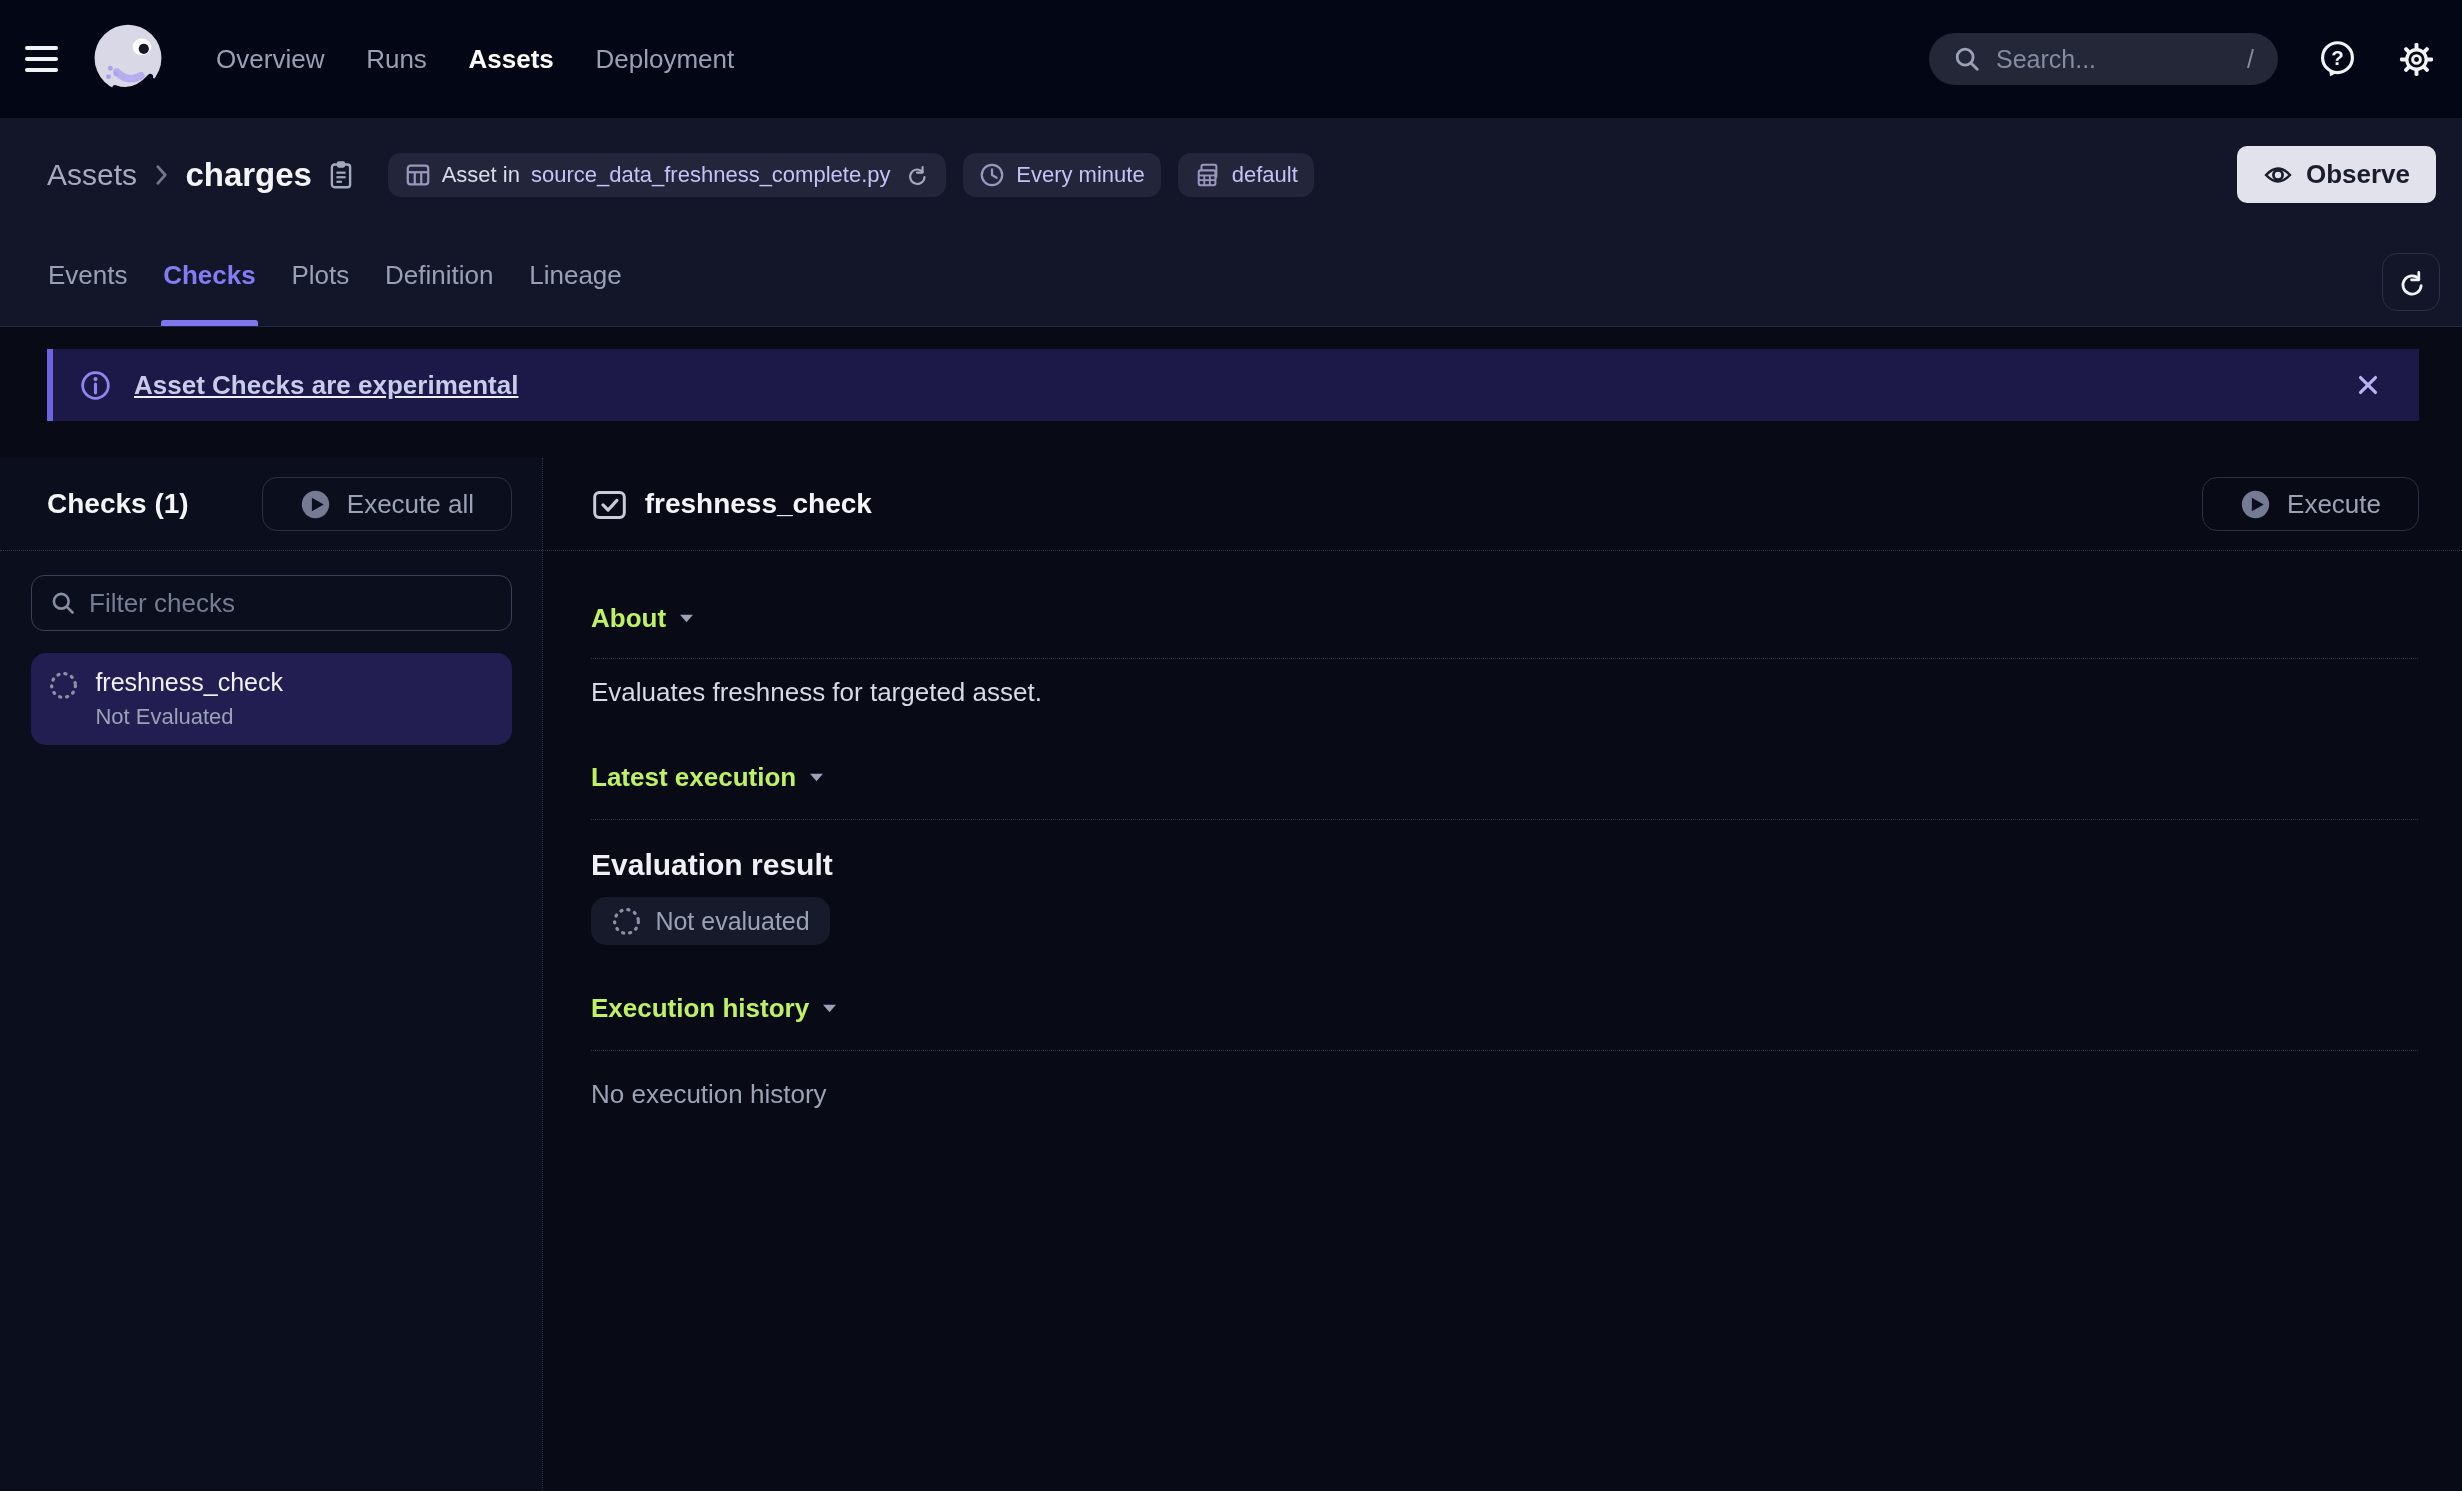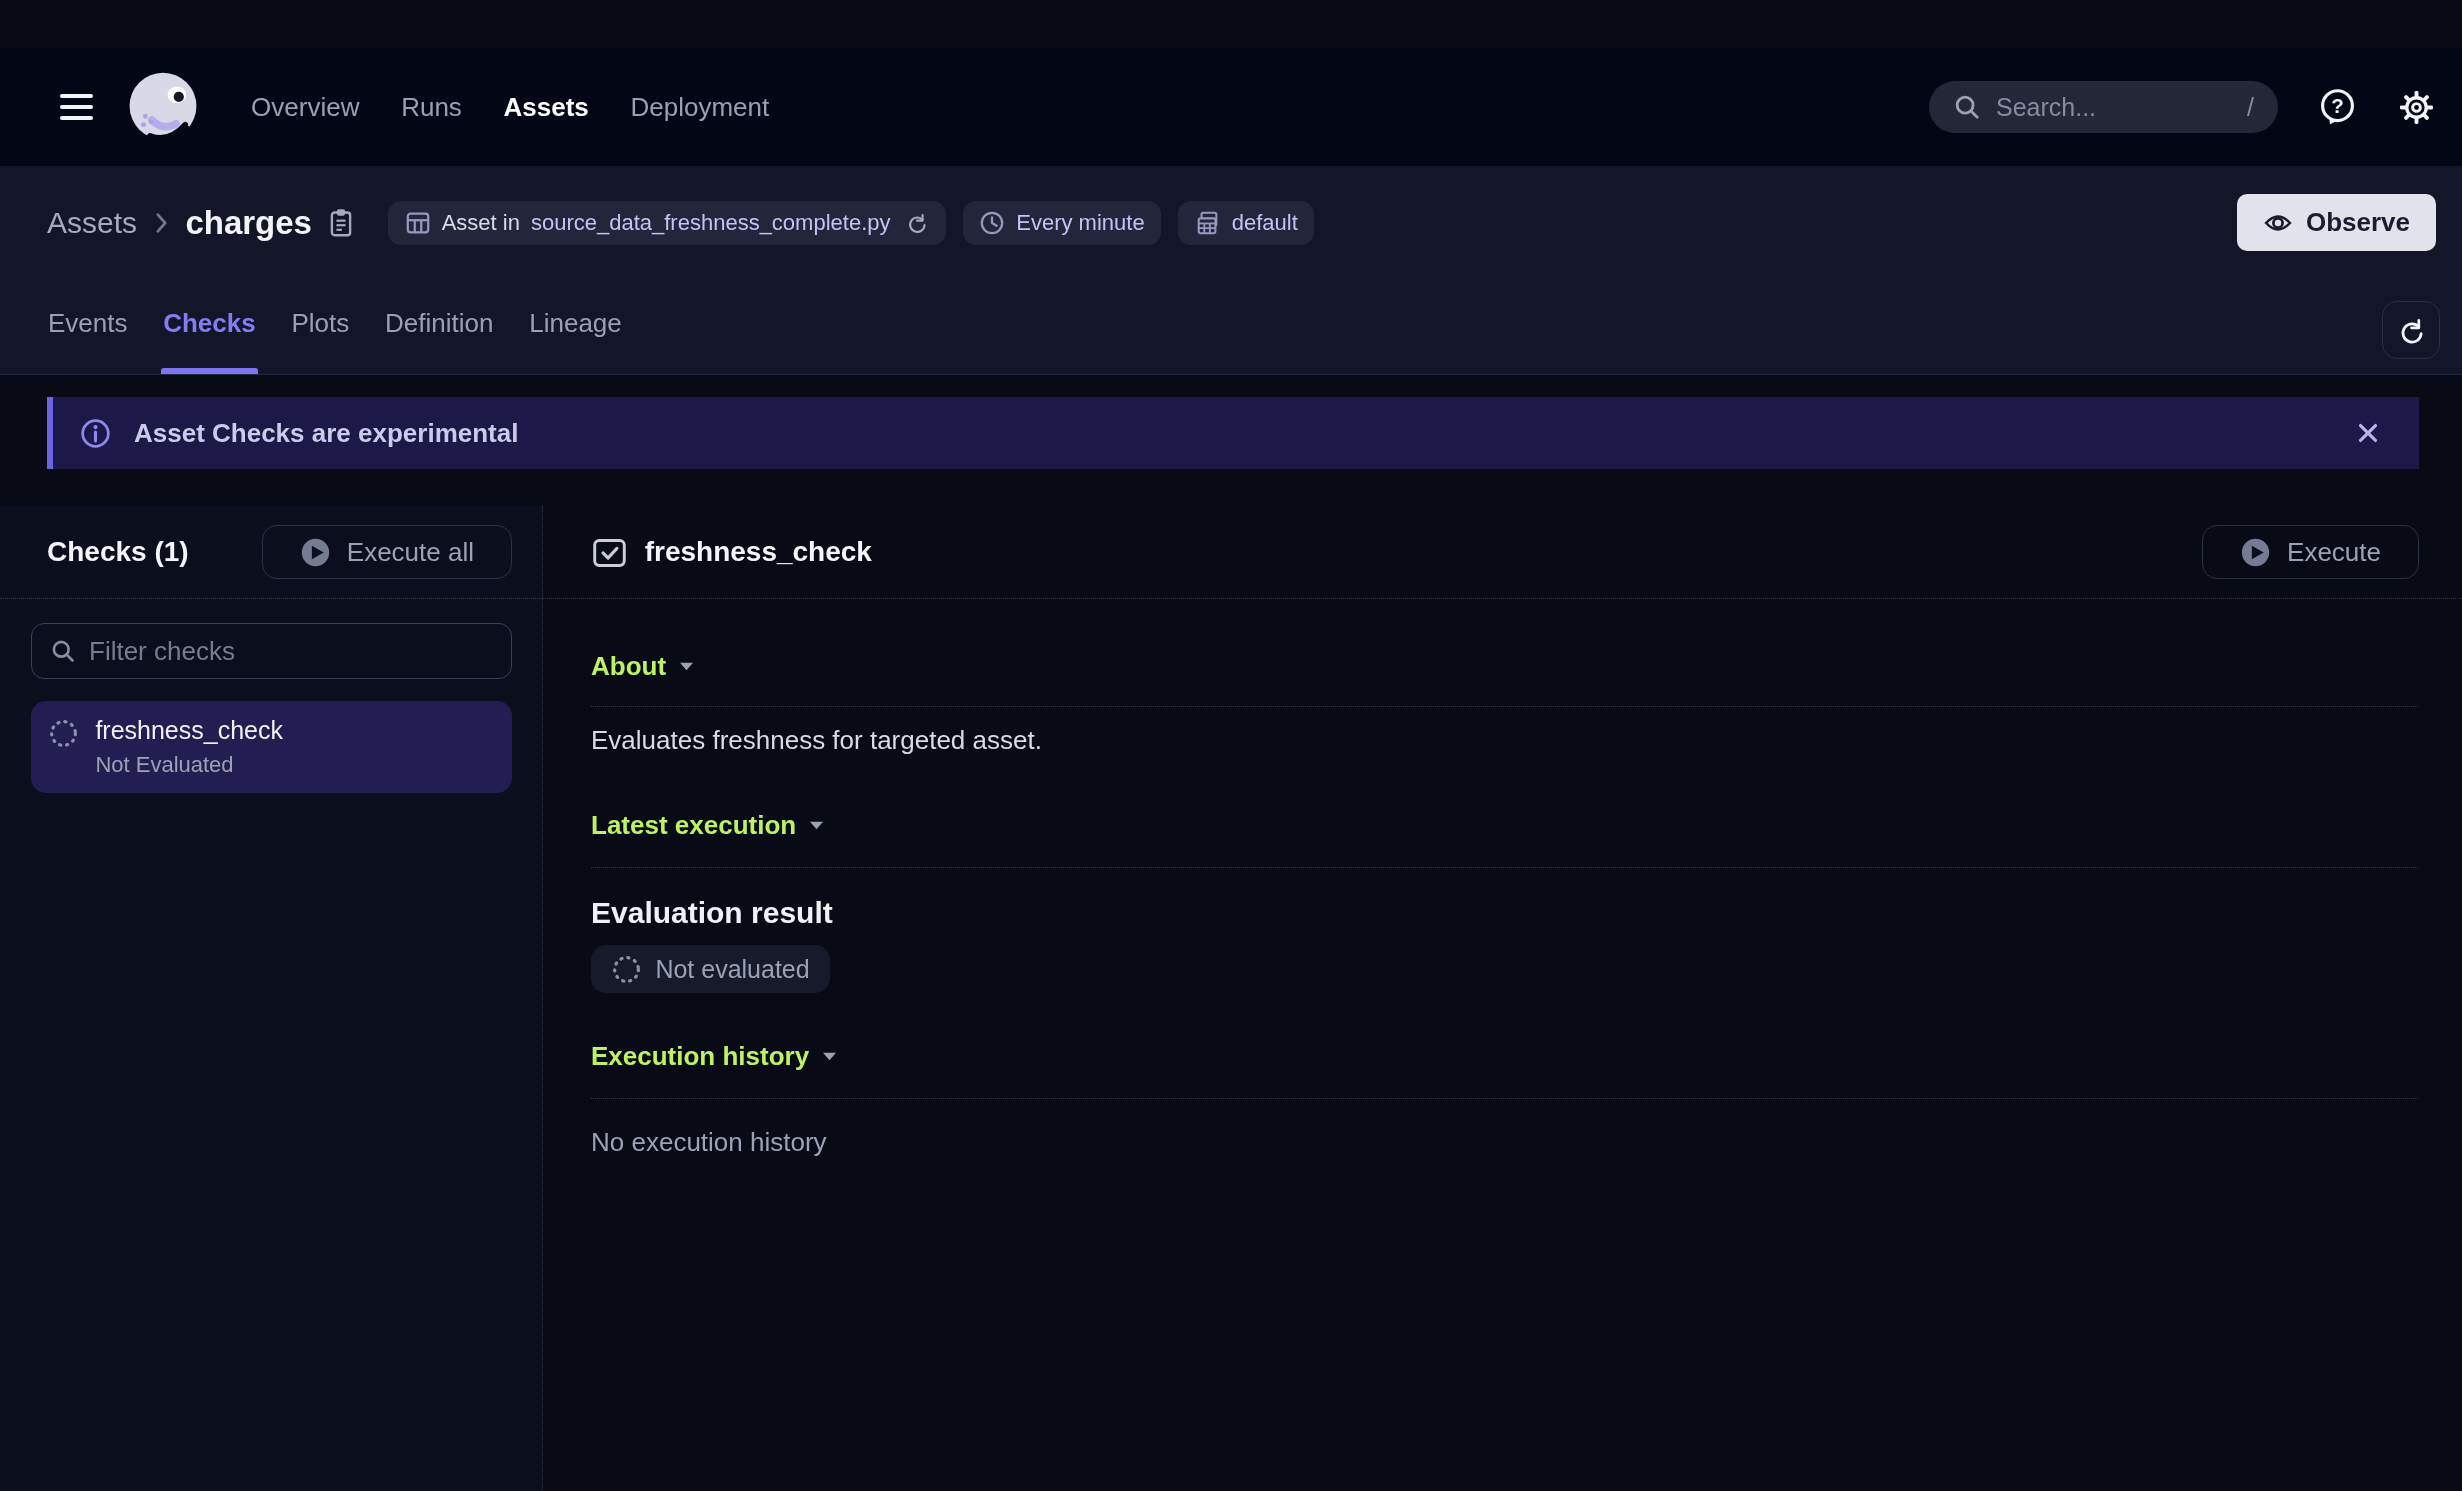--- a/index.html
+++ b/index.html
@@ -6,21 +6,21 @@
   html,body { width:2462px; height:1491px; overflow:hidden; }
   body {
     background:#080B16;
     font-family:"Liberation Sans","DejaVu Sans",sans-serif;
     color:#F0F1F6;
     -webkit-font-smoothing:antialiased;
   }
   svg { display:block; }
 
   
-  .topnav { height:118px; background:#030614; display:flex; align-items:center; padding:0 26px 0 60px;margin-top:48px; }
+  .topnav { height:118px; background:#030614; display:flex; align-items:center; padding:0 26px 0 25px; }
   .hamburger { width:33px; display:flex; flex-direction:column; gap:6.5px; cursor:pointer; }
   .hamburger span { display:block; height:4.6px; background:#F2F3F7; border-radius:1.9px; }
   .logo { margin-left:30.5px; }
   .nav-links { display:flex; align-items:center; gap:30.5px; margin-left:44px; }
   .nav-link { font-size:26px; color:#9AA0B4; padding:7.4px 5.6px; cursor:pointer; }
   .nav-link.active { color:#FFFFFF; font-weight:700; }
   .nav-right { margin-left:auto; display:flex; align-items:center; }
   .search-pill { width:349px; height:52px; background:#232738; border-radius:26px; display:flex; align-items:center; padding:0 24px; cursor:text;justify-content:center; }
   .search-pill .ph { margin-left:15px; font-size:25px; color:#858BA0; }
   .search-pill .slash { margin-left:auto; font-size:25px; color:#858BA0; }
@@ -39,21 +39,21 @@
   .tag .link { color:#C7C1F7; cursor:pointer; }
   .tag .refresh-sm { margin-left:3.7px; cursor:pointer; }
   .observe-btn { margin-left:auto; height:57px; padding:0 26px; background:#E2E2EC; border-radius:10px; display:flex; align-items:center; gap:13px; font-size:26px; font-weight:600; color:#1A1D2E; cursor:pointer; }
   .tabs { position:absolute; left:46px; bottom:0; display:flex; gap:32px;text-align:center; }
   .tab { position:relative; font-size:26px; color:#9AA0B4; padding:0 1.9px 35px; cursor:pointer; }
   .tab.active { color:#837CF3; font-weight:600; }
   .tab.active::after { content:""; position:absolute; left:0; right:0; bottom:0; height:5.6px; background:#7D76EE; border-radius:2.8px 2.8px 0 0; }
   .refresh-btn { position:absolute; right:22px; bottom:15px; width:58px; height:58px; border:1.9px solid #2B3045; border-radius:15px; display:flex; align-items:center; justify-content:center; cursor:pointer; background:transparent; }
 
   
-  .banner-strip { padding:22px 43px 0 47px; }
+  .banner-strip { padding:22px 43px 0 47px;text-decoration:underline; }
   .banner { height:72px; background:#1C1949; border-left:6.5px solid #6A63E2; display:flex; align-items:center; padding:0 37px 0 26px; }
   .banner-text { margin-left:22px; font-size:26px; font-weight:600; color:#C8CBE9; }
   .banner-close { margin-left:auto; cursor:pointer; }
 
   
   .split { margin-top:37px; height:1032px; display:flex; align-items:stretch; }
   .left-panel { width:543px; background:#0A0E1D; border-right:1.9px dotted #30354C; display:flex; flex-direction:column; }
   .panel-header { height:93px; flex:0 0 93px; border-bottom:1.9px dotted #30354C; display:flex; align-items:center; justify-content:space-between; padding:0 30px 0 47px; }
   .panel-title { font-size:28px; font-weight:600; color:#F4F5F8; }
   .ghost-btn { height:54px; padding:0 37px; border:1.9px solid #2B3045; border-radius:15px; display:flex; align-items:center; gap:16px; font-size:26px; color:#9CA2B6; background:transparent; cursor:pointer; }

